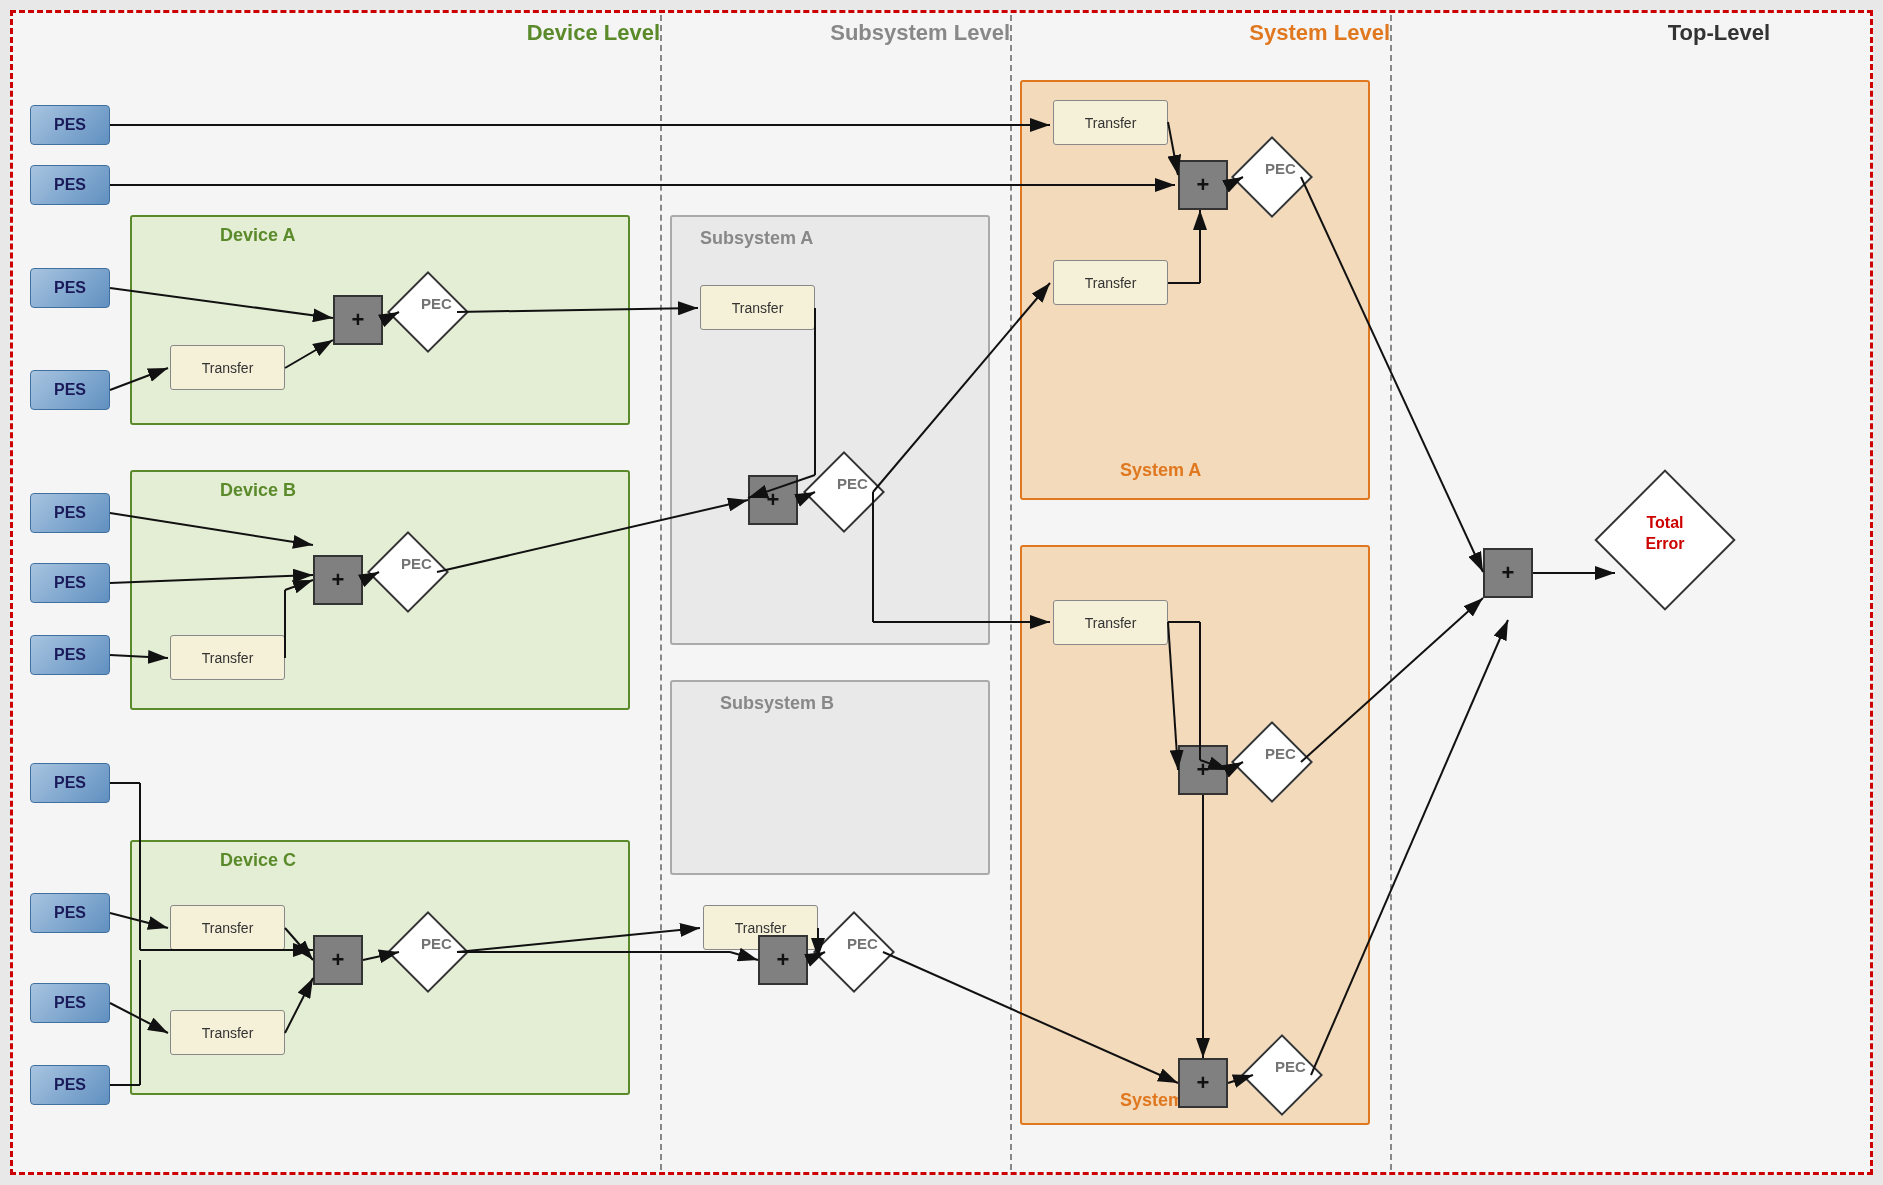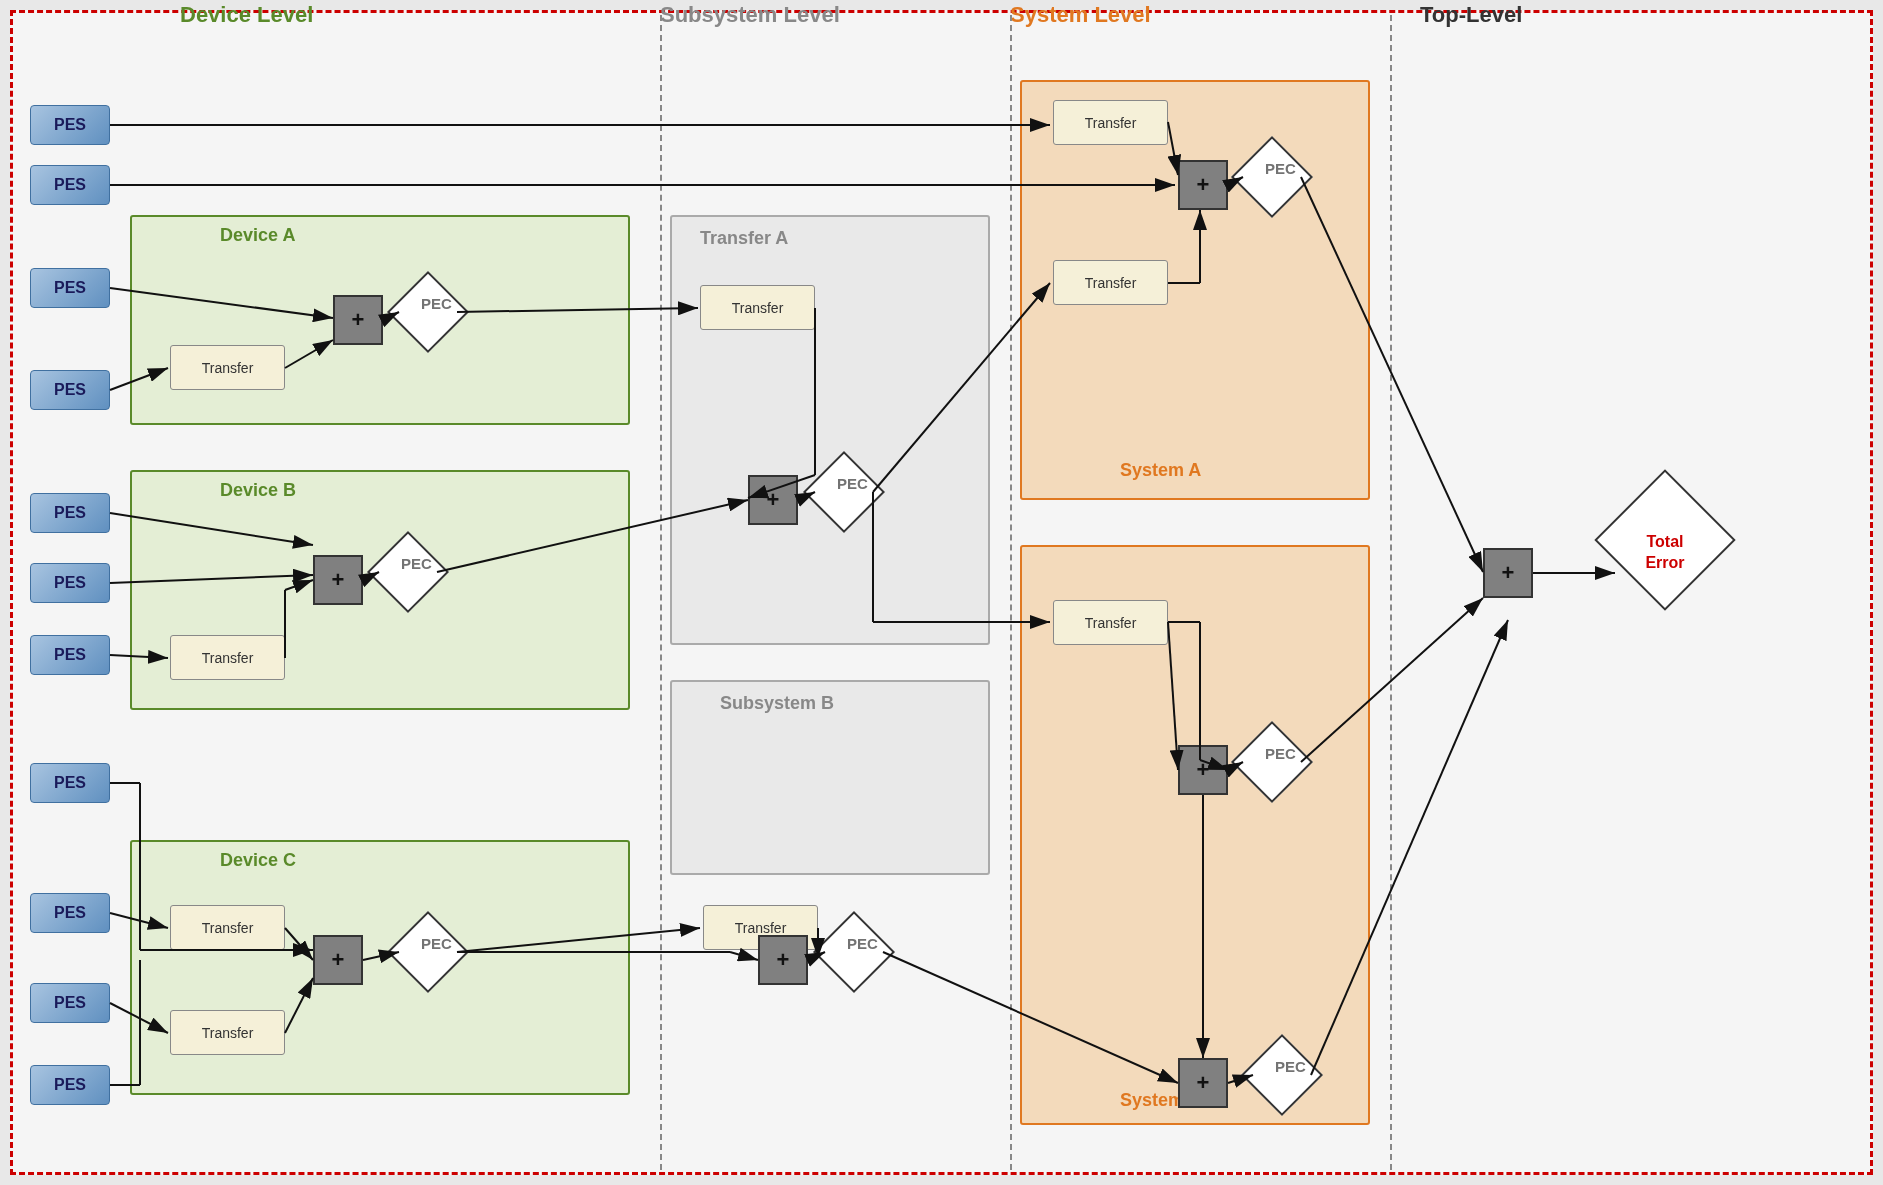--- a/index.html
+++ b/index.html
@@ -23,24 +23,24 @@
       left: 10px;
       right: 10px;
       bottom: 10px;
       border: 3px dashed #cc0000;
       background: #f5f5f5;
     }
 
     
     .col-header {
       position: absolute;
-      top: 2px;
+      top: 20px;
       font-size: 22px;
       font-weight: bold;
-      text-align: left;
+      text-align: right;
     }
     .col-device-level { left: 180px; width: 480px; color: #5a8a2a; }
     .col-subsystem-level { left: 660px; width: 350px; color: #888888; }
     .col-system-level { left: 1010px; width: 380px; color: #e07820; }
     .col-top-level { left: 1420px; width: 350px; color: #333333; }
 
     
     .v-divider {
       position: absolute;
       top: 15px;
@@ -207,21 +207,21 @@
   <div class="device-box" style="top:215px;left:130px;width:500px;height:210px;"></div>
   <div class="device-label" style="top:225px;left:220px;">Device A</div>
 
   <div class="device-box" style="top:470px;left:130px;width:500px;height:240px;"></div>
   <div class="device-label" style="top:480px;left:220px;">Device B</div>
 
   <div class="device-box" style="top:840px;left:130px;width:500px;height:255px;"></div>
   <div class="device-label" style="top:850px;left:220px;">Device C</div>
 
   <div class="subsystem-box" style="top:215px;left:670px;width:320px;height:430px;"></div>
-  <div class="subsystem-label" style="top:228px;left:700px;">Transfer A</div>
+  <div class="subsystem-label" style="top:228px;left:700px;">Subsystem A</div>
 
   <div class="subsystem-box" style="top:680px;left:670px;width:320px;height:195px;"></div>
   <div class="subsystem-label" style="top:693px;left:720px;">Subsystem B</div>
 
   <div class="pes-box" style="top:105px;left:30px;">PES</div>
   <div class="pes-box" style="top:165px;left:30px;">PES</div>
   <div class="pes-box" style="top:268px;left:30px;">PES</div>
   <div class="pes-box" style="top:370px;left:30px;">PES</div>
   <div class="pes-box" style="top:493px;left:30px;">PES</div>
   <div class="pes-box" style="top:563px;left:30px;">PES</div>
@@ -285,21 +285,21 @@
   <div class="pec-diamond" style="top:923px;left:399px;"></div>
   <div class="pec-label" style="top:935px;left:421px;">PEC</div>
 
   <div class="pec-diamond" style="top:923px;left:825px;"></div>
   <div class="pec-label" style="top:935px;left:847px;">PEC</div>
 
   <div class="pec-diamond" style="top:1046px;left:1253px;"></div>
   <div class="pec-label" style="top:1058px;left:1275px;">PEC</div>
 
   <div class="total-error-diamond" style="top:490px;left:1615px;"></div>
-  <div class="total-error-label" style="top:513px;left:1625px;width:80px;margin-top:19px;">Total<br>Error</div>
+  <div class="total-error-label" style="top:513px;left:1625px;width:80px;">Total<br>Error</div>
 
   <svg class="arrows-svg">
     <defs>
       <marker id="arrowhead" markerWidth="10" markerHeight="7" refX="10" refY="3.5" orient="auto">
         <polygon points="0 0, 10 3.5, 0 7" fill="#111"></polygon>
       </marker>
     </defs>
 
     <line x1="110" y1="125" x2="1050" y2="125" stroke="#111" stroke-width="2" marker-end="url(#arrowhead)"></line>
 

